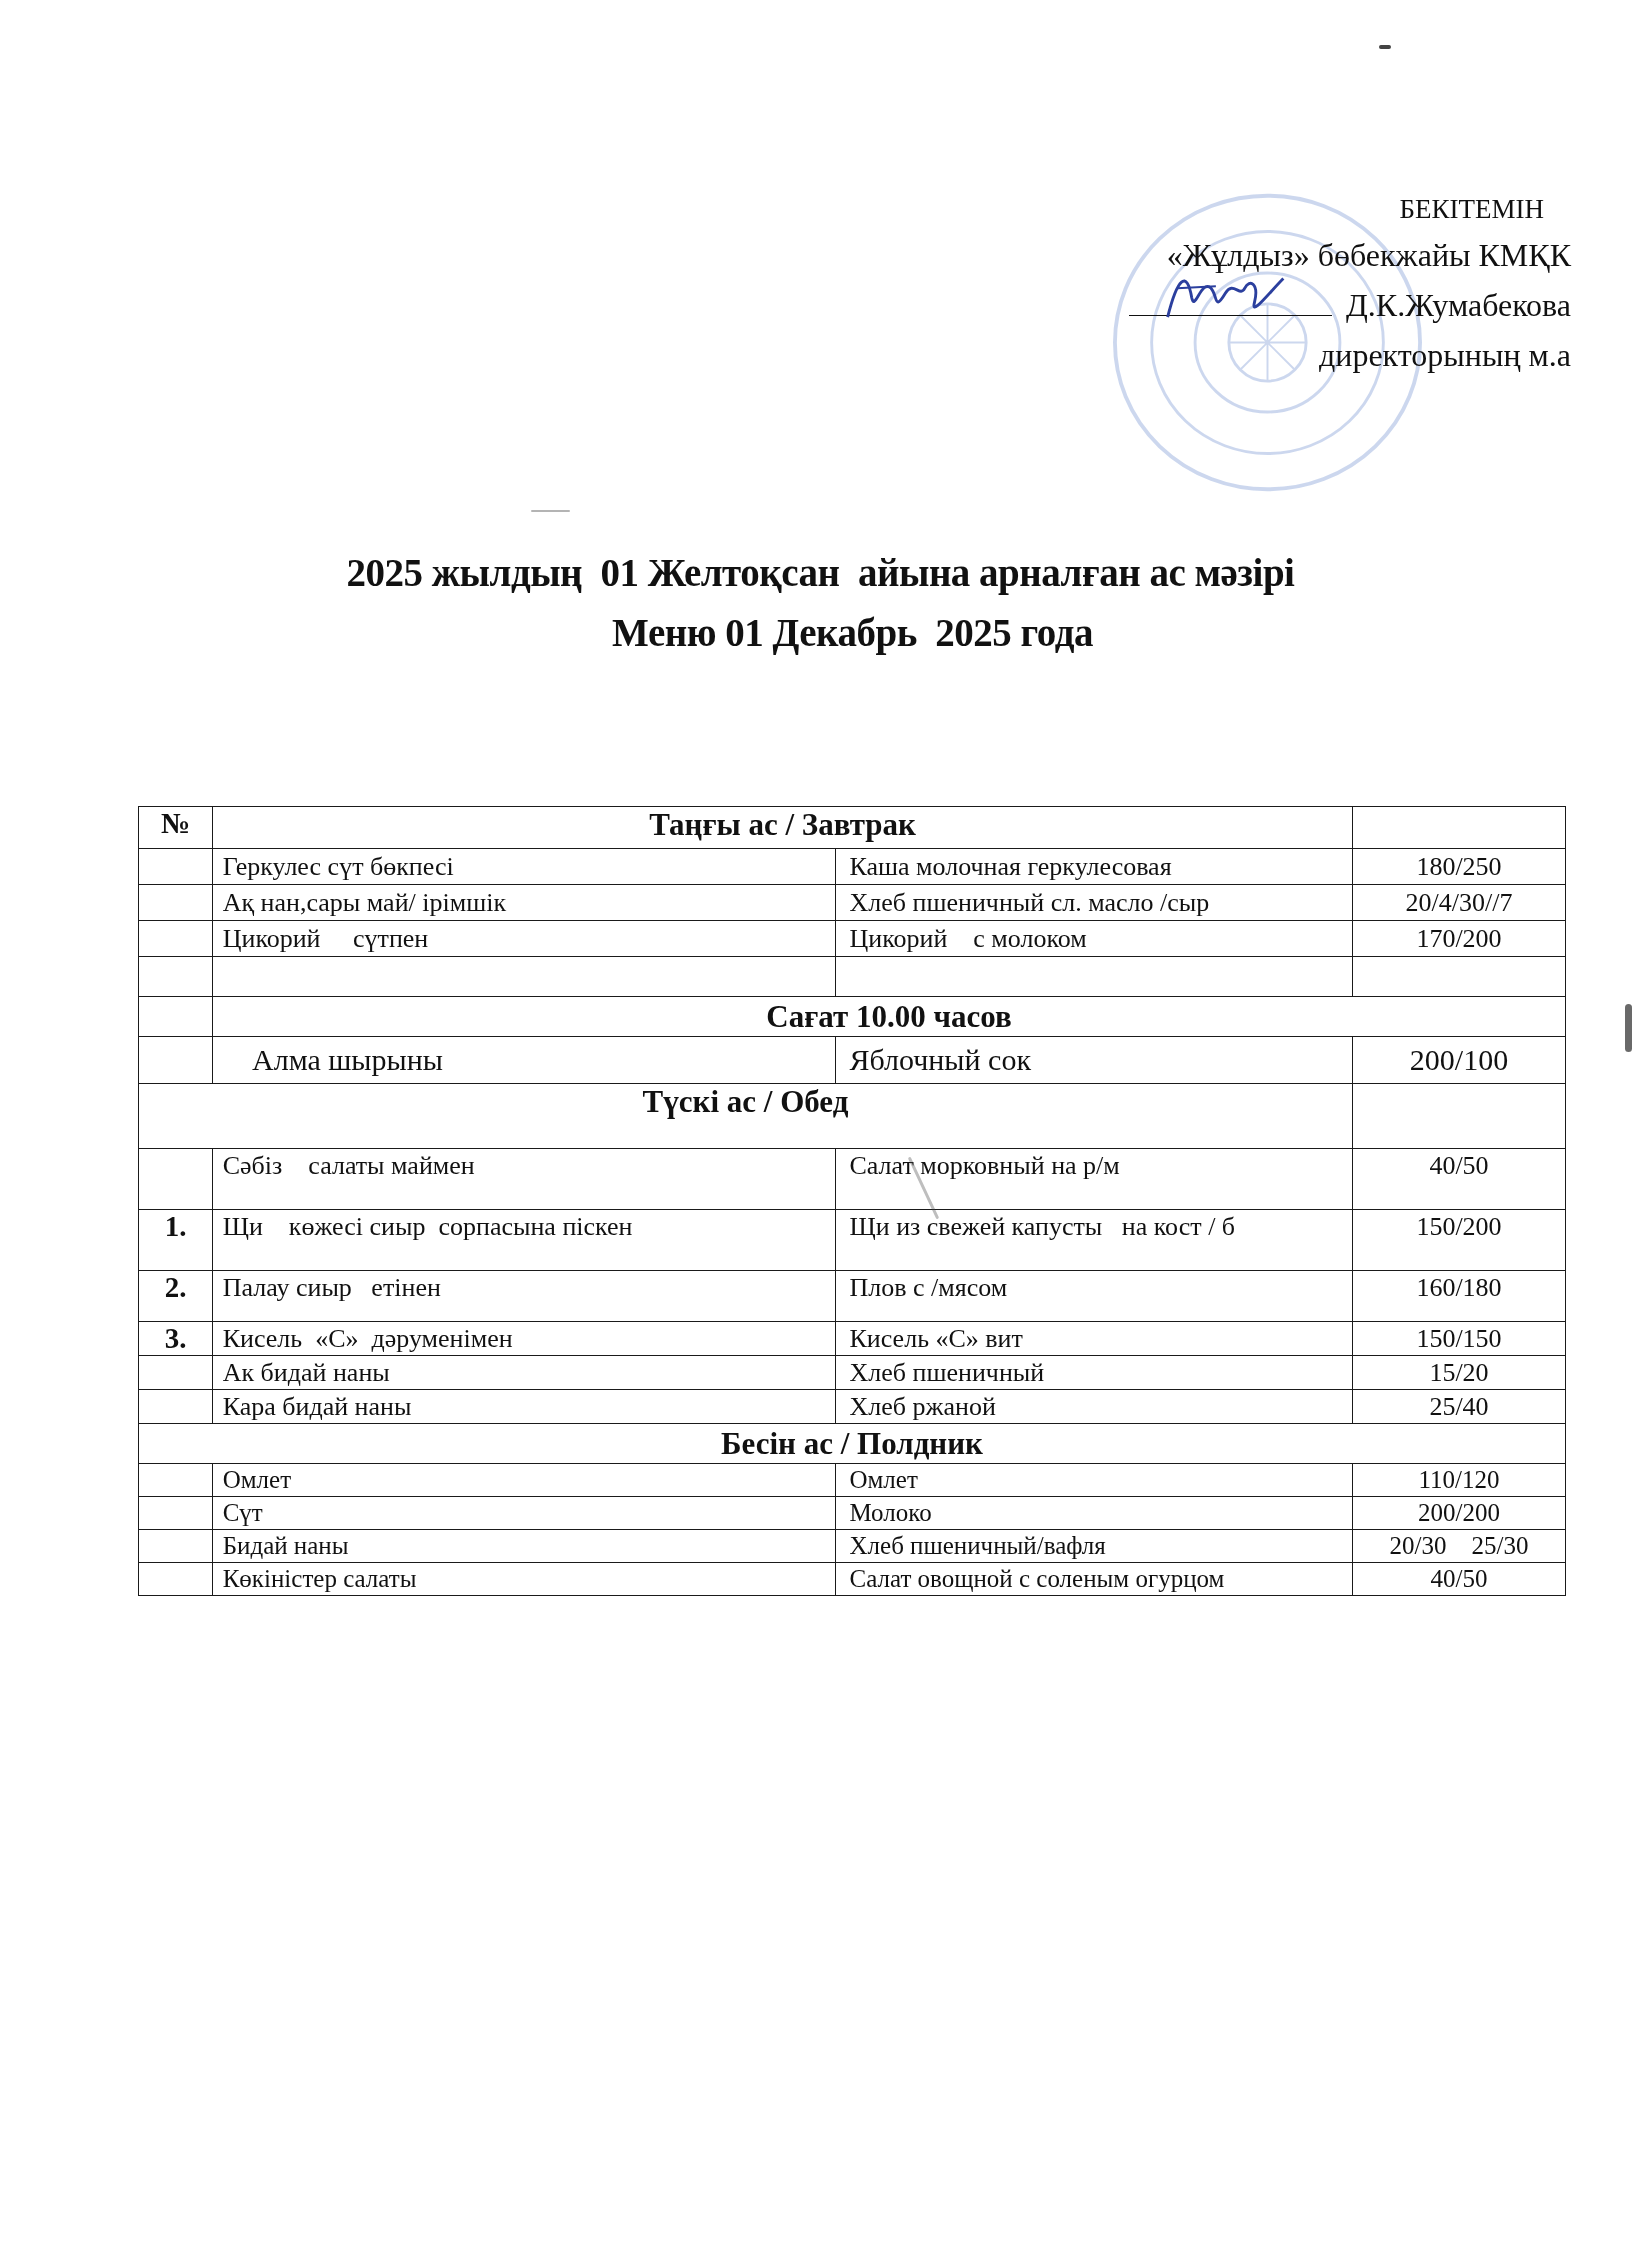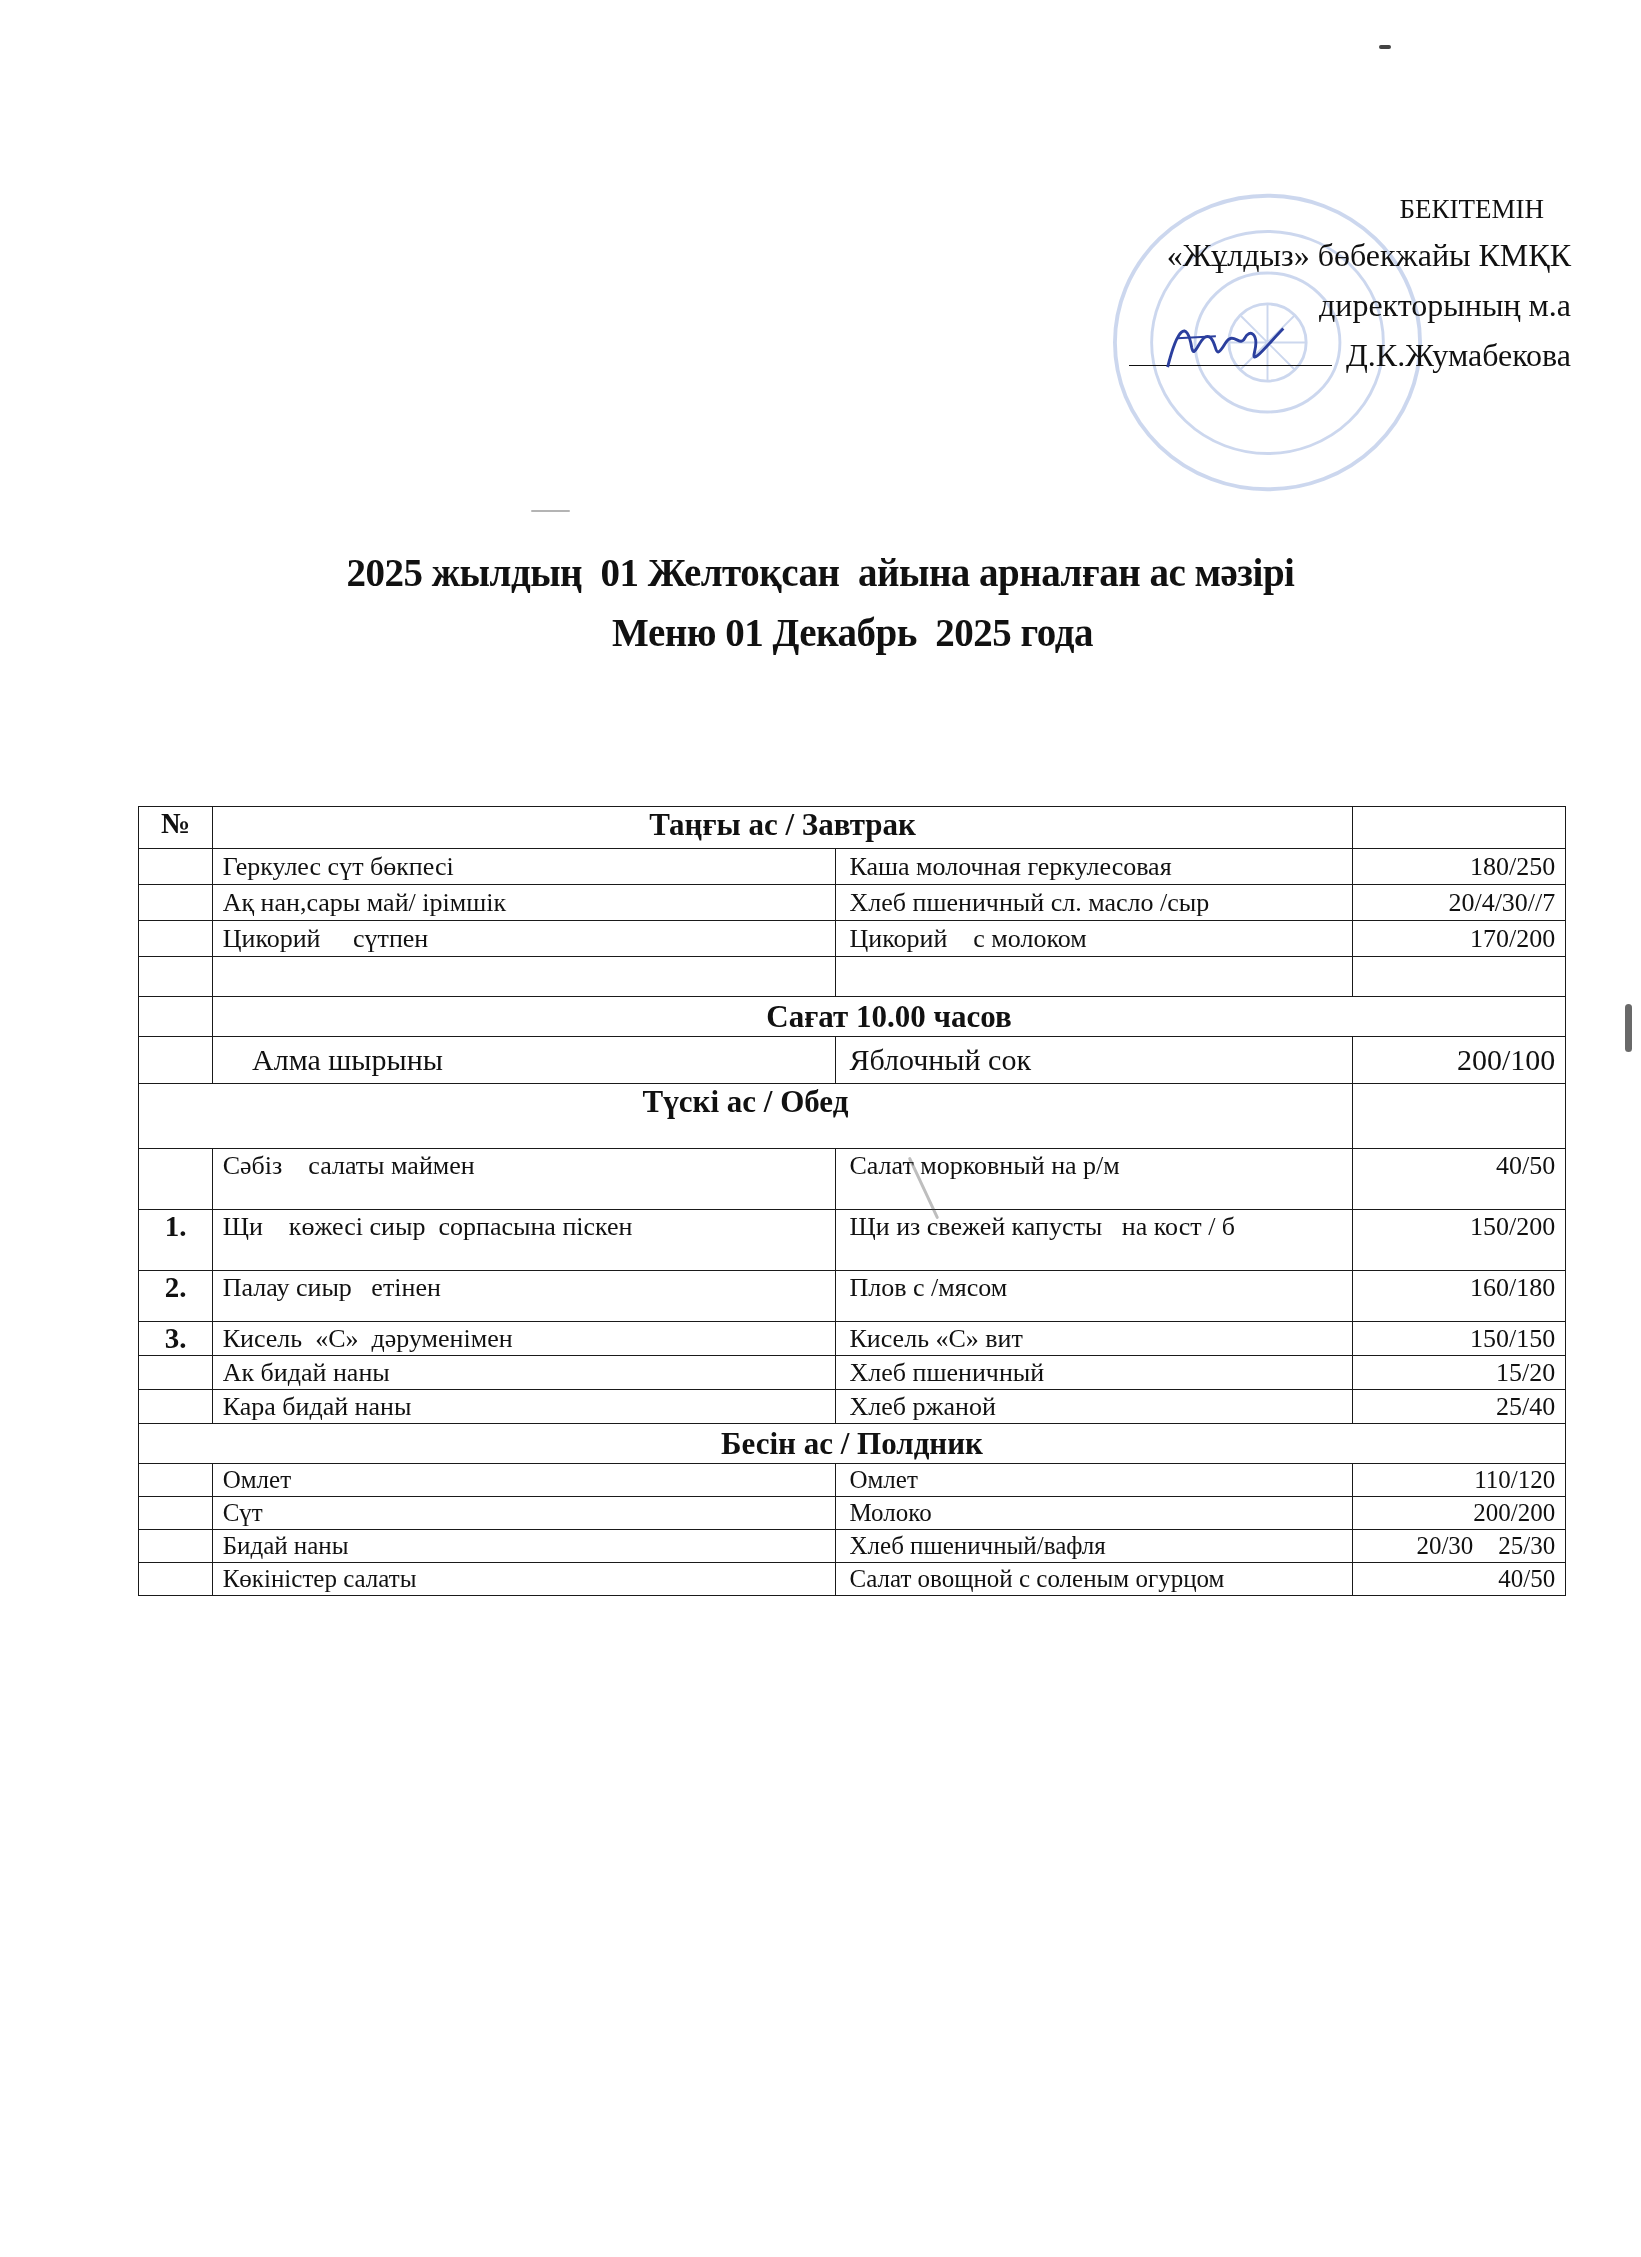--- a/index.html
+++ b/index.html
@@ -43,21 +43,21 @@
     }
     .menu-table td {
       border: 1.9px solid #1a1a1a; padding: 0 9.7px; font-size: 26px;
       vertical-align: top; white-space: nowrap; overflow: hidden;
     }
     .menu-table col.c-no { width: 74px; }
     .menu-table col.c-kz { width: 623px; }
     .menu-table col.c-ru { width: 517px; }
     .menu-table col.c-wt { width: 213px; }
     .menu-table td.num { text-align: center; font-weight: bold; font-size: 29px; padding: 0; }
-    .menu-table td.wt { text-align: right; margin-left: 44px; }
+    .menu-table td.wt { text-align: center; margin-left: 44px; }
     .menu-table td.section { text-align: center; font-weight: bold; font-size: 31px; }
     .menu-table td.ru { padding-left: 13.5px; }
 
     .h-head td { height: 41px; }
     .h-row td { height: 33px; line-height: 35px; }
     .h-empty td { height: 39px; }
     .h-sec td { height: 37px; line-height: 39px; }
     .h-juice td { height: 42px; line-height: 46px; font-size: 30px; }
     .h-lunchsec td { height: 64px; }
     .h-tall td { height: 60px; line-height: 33px; }
@@ -77,30 +77,30 @@
     <ellipse cx="165" cy="160" rx="158" ry="152" fill="none" stroke="#6f8fd0" stroke-width="4"></ellipse>
     <ellipse cx="165" cy="160" rx="120" ry="115" fill="none" stroke="#6f8fd0" stroke-width="3"></ellipse>
     <ellipse cx="165" cy="160" rx="75" ry="72" fill="none" stroke="#6f8fd0" stroke-width="3"></ellipse>
     <circle cx="165" cy="160" r="40" fill="none" stroke="#6f8fd0" stroke-width="3"></circle>
     <path d="M125 160 L205 160 M165 120 L165 200 M137 132 L193 188 M193 132 L137 188" stroke="#6f8fd0" stroke-width="2"></path>
   </svg>
 
   <div class="approve">
     <div class="line l1">БЕКІТЕМІН</div>
     <div class="line">«Жұлдыз» бөбекжайы КМҚК</div>
-    <div class="line">директорының м.а</div>
     <div class="line">
       <span class="sig-line">
         <svg class="signature" viewBox="0 0 140 70">
           <path d="M10 60 C20 20, 30 10, 35 40 C38 55, 45 20, 55 30 C62 38, 58 55, 70 35 C78 22, 85 40, 90 30 C95 20, 105 25, 100 45 C96 60, 115 35, 130 20" fill="none" stroke="#2b3f9e" stroke-width="3"></path>
           <path d="M20 30 L60 28" fill="none" stroke="#2b3f9e" stroke-width="2"></path>
         </svg>
       </span>
       <span>Д.К.Жумабекова</span>
     </div>
+    <div class="line">директорының м.а</div>
   </div>
 
   <div class="title">
     <div class="t1">2025 жылдың  01 Желтоқсан  айына арналған ас мәзірі</div>
     <div class="t2">Меню 01 Декабрь  2025 года</div>
   </div>
 
   <table class="menu-table">
     <colgroup>
       <col class="c-no">

